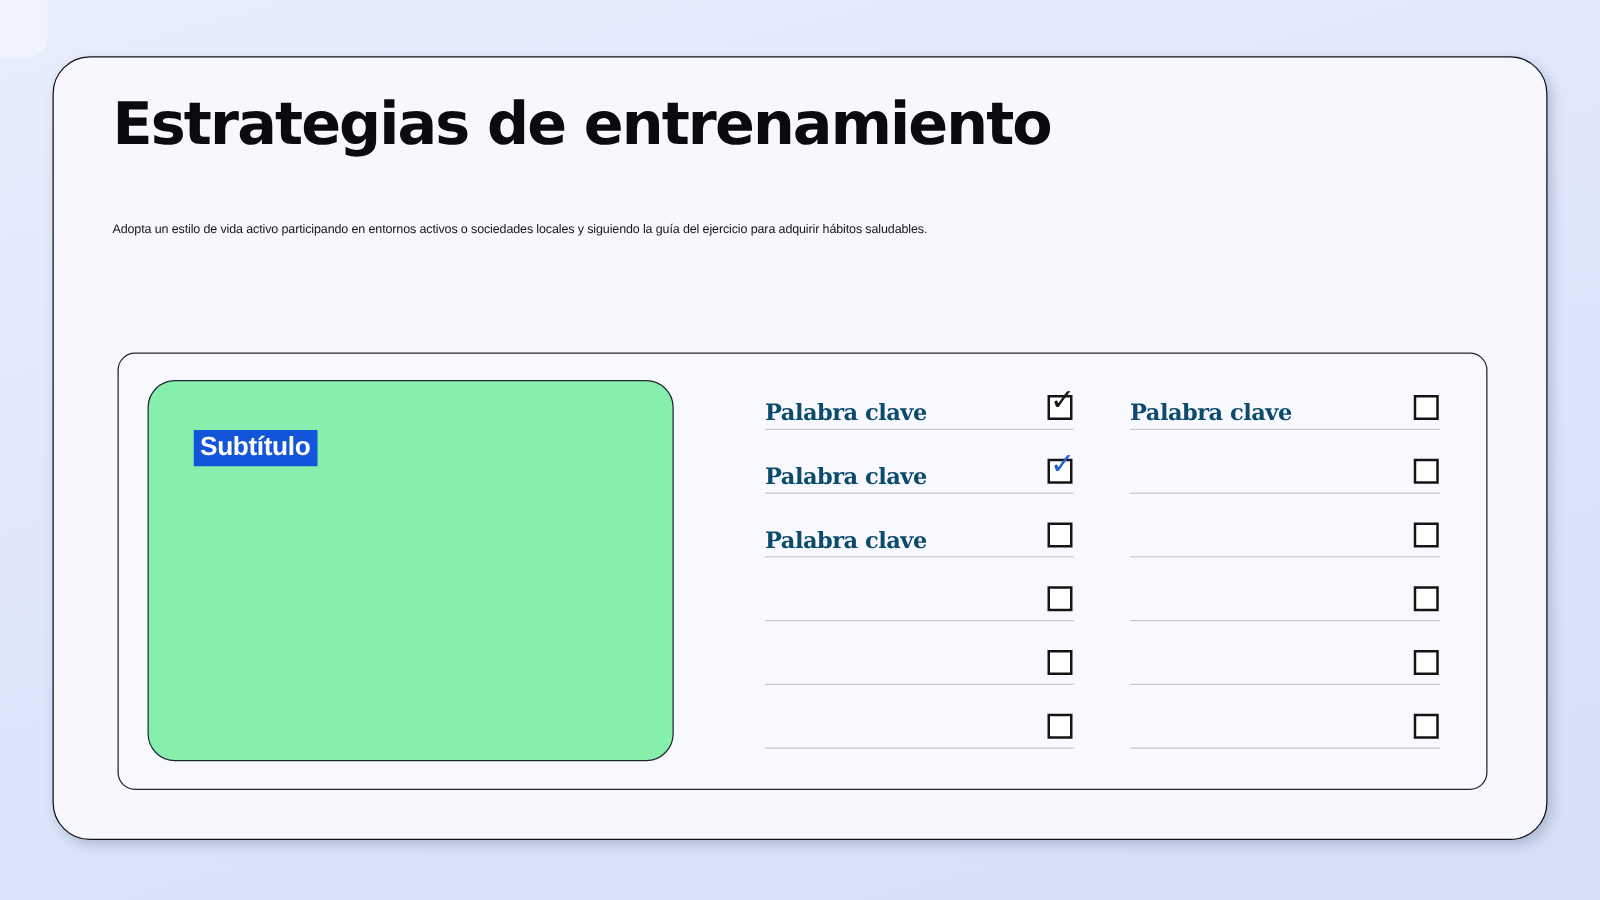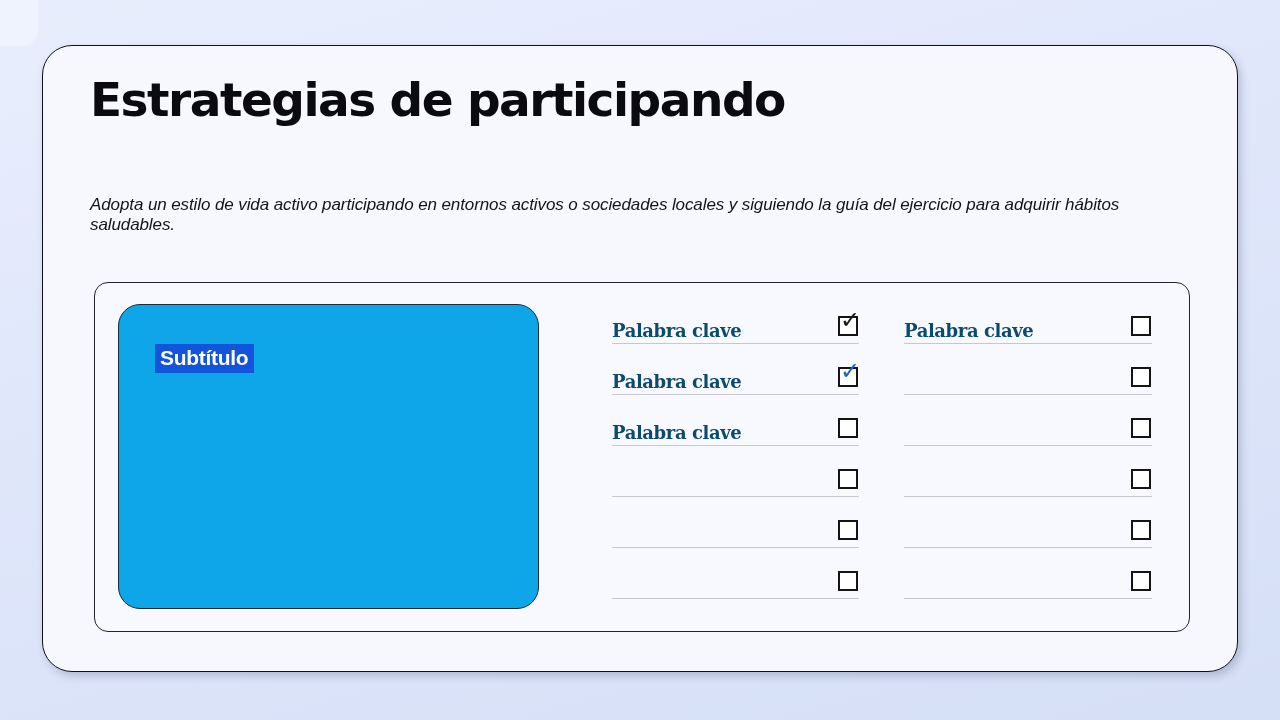--- a/index.html
+++ b/index.html
@@ -24,35 +24,35 @@
   }
 
   .slide-title {
     position:absolute; left:47px; top:26px;
     font-family:"DejaVu Sans", sans-serif;
     font-weight:bold; font-size:47px; letter-spacing:-1.5px;
     color:#0a0a10; white-space:nowrap;
   }
 
   .slide-subtitle {
-    position:absolute; left:47px; top:149px; width:1110px;
-    font-style:italic; font-size:17px; color:#14141a;
+    position:absolute; left:47px; top:132px; width:1110px;
+    font-size:10px; color:#14141a;
     letter-spacing:-0.1px;
   }
 
   .panel {
     position:absolute; left:51px; top:236px; width:1096px; height:350px;
     background:#f8f9fe;
     border:1.6px solid #23232e;
     border-radius:14px;
   }
 
   .chart-card {
     position:absolute; left:23px; top:21px; width:421px; height:305px;
-    background:#0ea5e9;
+    background:#86efac;
     border:1.6px solid #1d2a36;
     border-radius:22px;
   }
 
   .card-subtitle {
     position:absolute; left:36px; top:39px;
     display:inline-block;
     background:#1254da; color:#ffffff;
     font-weight:bold; font-size:21px; letter-spacing:-0.3px;
     padding:2px 6px 3px 5px;
@@ -93,21 +93,21 @@
     font-weight:bold; font-size:24px; line-height:24px;
   }
 </style>
 </head>
 <body>
 
 <div class="corner-peek"></div>
 
 <div class="slide">
 
-  <h1 class="slide-title">Estrategias de participando</h1>
+  <h1 class="slide-title">Estrategias de entrenamiento</h1>
 
   <p class="slide-subtitle">Adopta un estilo de vida activo participando en entornos activos o sociedades locales y siguiendo la guía del ejercicio para adquirir hábitos saludables.</p>
 
   <div class="panel">
 
     <div class="chart-card">
       <span class="card-subtitle">Subtítulo</span>
       <div class="card-desc">
       </div>
     </div>

